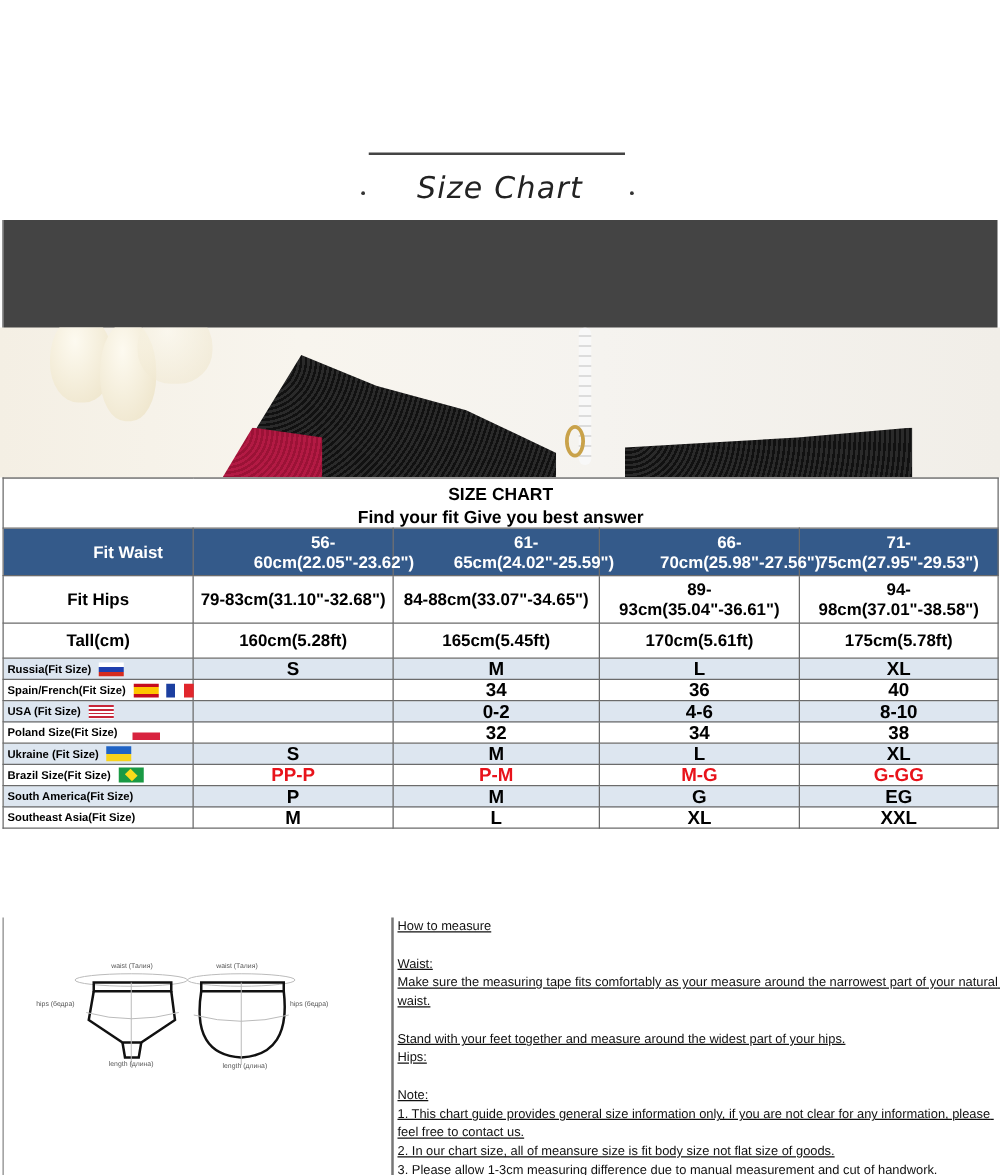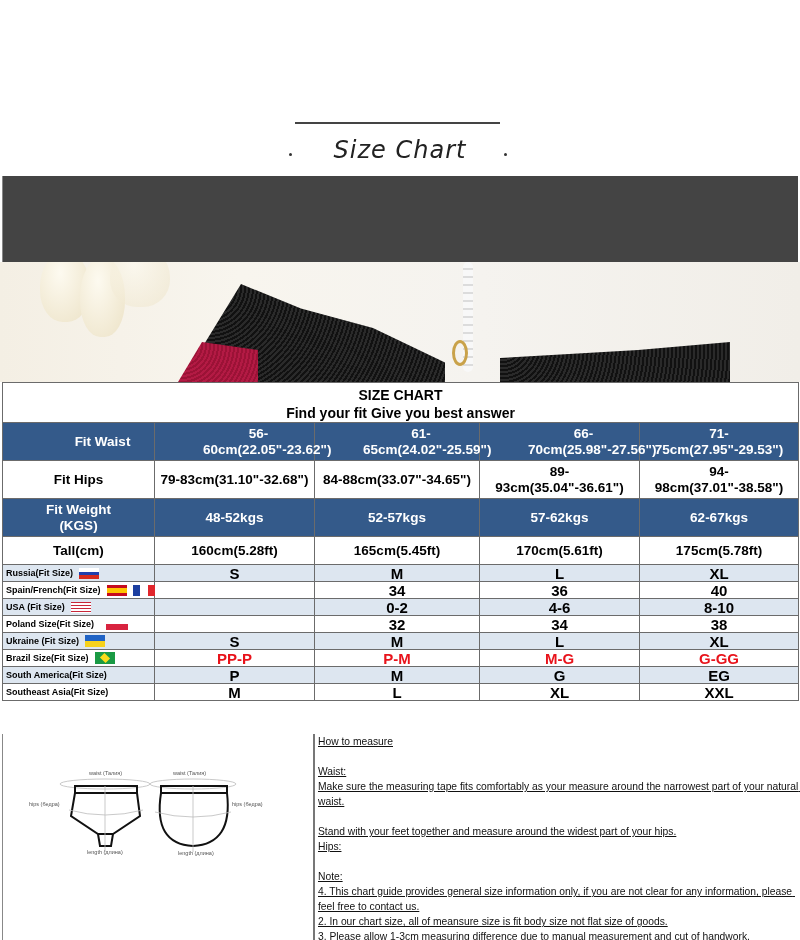--- a/index.html
+++ b/index.html
@@ -100,27 +100,20 @@
       <td>66-70cm(25.98"-27.56")</td>
       <td style="padding:0 14px">71-75cm(27.95"-29.53")</td>
     </tr>
     <tr class="white-row r-hips">
       <td>Fit Hips</td>
       <td>79-83cm(31.10"-32.68")</td>
       <td>84-88cm(33.07"-34.65")</td>
       <td style="padding:0 14px">89-93cm(35.04"-36.61")</td>
       <td style="padding:0 14px">94-98cm(37.01"-38.58")</td>
     </tr>
-    <tr class="blue-row r-weight">
-      <td style="padding:0 40px">Fit Weight (KGS)</td>
-      <td>48-52kgs</td>
-      <td>52-57kgs</td>
-      <td>57-62kgs</td>
-      <td>62-67kgs</td>
-    </tr>
     <tr class="white-row r-tall">
       <td>Tall(cm)</td>
       <td>160cm(5.28ft)</td>
       <td>165cm(5.45ft)</td>
       <td>170cm(5.61ft)</td>
       <td>175cm(5.78ft)</td>
     </tr>
 
     <tr class="c-row alt">
       <td class="cname"><span>Russia(Fit Size)</span><span class="flag flag-ru"></span></td>
@@ -209,17 +202,17 @@
   <div class="measure">
     <p>How to measure</p>
     <div class="gap"></div>
     <p>Waist:</p>
     <p>Make sure the measuring tape fits comfortably as your measure around the narrowest part of your natural waist.</p>
     <div class="gap"></div>
     <p>Stand with your feet together and measure around the widest part of your hips.</p>
     <p>Hips:</p>
     <div class="gap"></div>
     <p>Note:</p>
-    <p>4. This chart guide provides general size information only, if you are not clear for any information, please feel free to contact us.</p>
+    <p>1. This chart guide provides general size information only, if you are not clear for any information, please feel free to contact us.</p>
     <p>2. In our chart size, all of meansure size is fit body size not flat size of goods.</p>
     <p>3. Please allow 1-3cm measuring difference due to manual measurement and cut of handwork.</p>
   </div>
 </div>
 
 </body></html>

